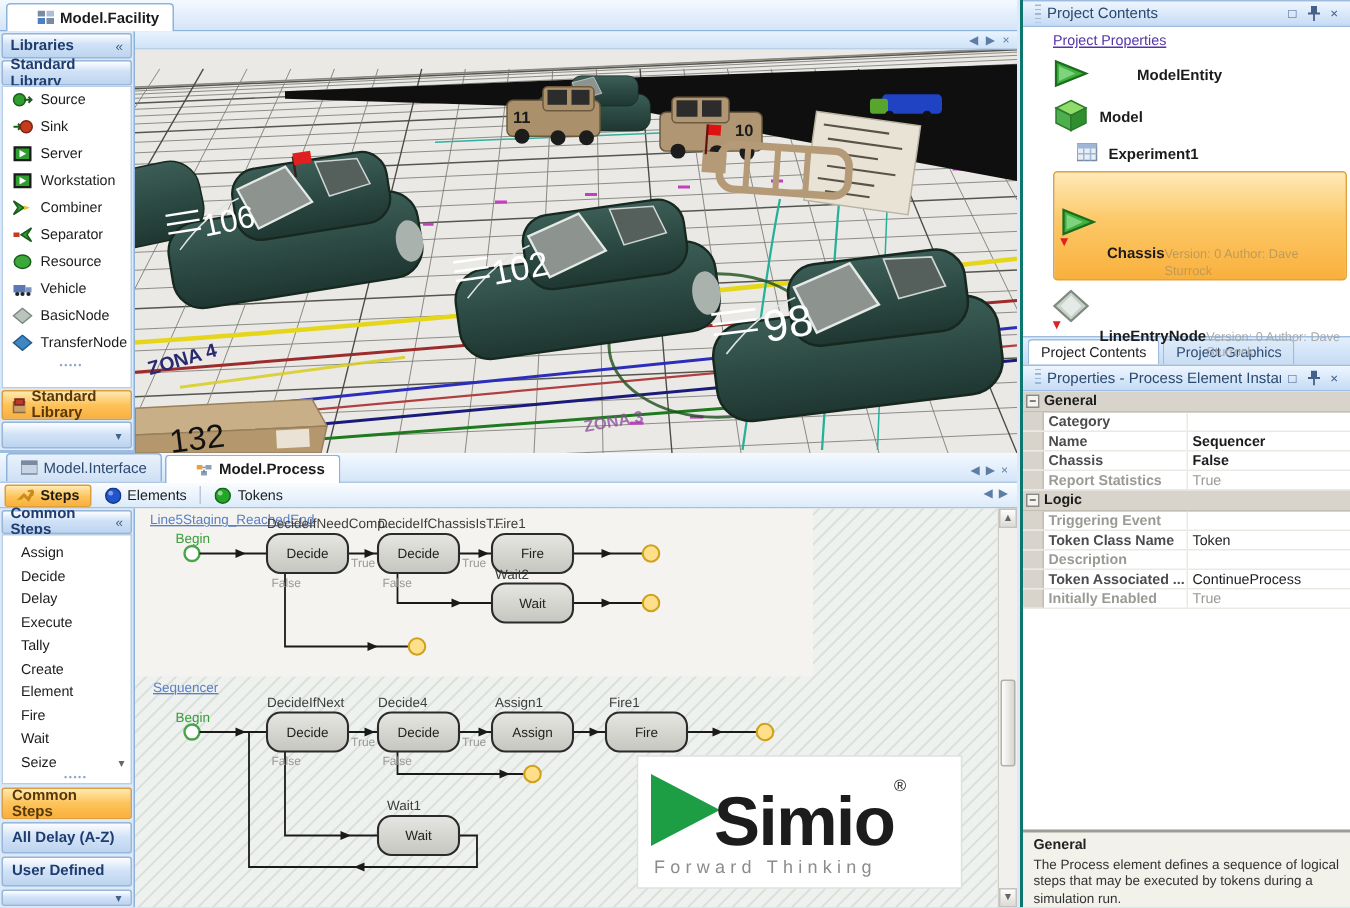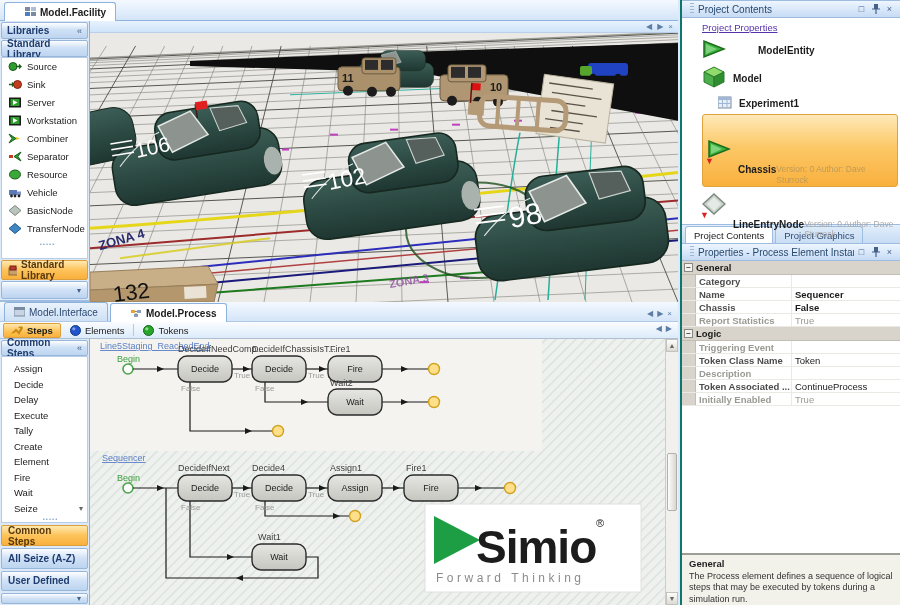--- a/index.html
+++ b/index.html
@@ -553,21 +553,21 @@
             <div class="step-item">
                 <span>Seize</span>
                 <span class="item-caret">▾</span>
               </div>
             <div class="dots">•••••</div>
           </div>
           <div class="band orange">
               <span>Common Steps</span>
             </div>
           <div class="band">
-              <span>All Seize (A-Z)</span>
+              <span>All Delay (A-Z)</span>
             </div>
           <div class="band">
               <span>User Defined</span>
             </div>
           <div class="band small">
               <span>▾</span>
             </div>
         </div>
 
         <div class="proc-canvas">

